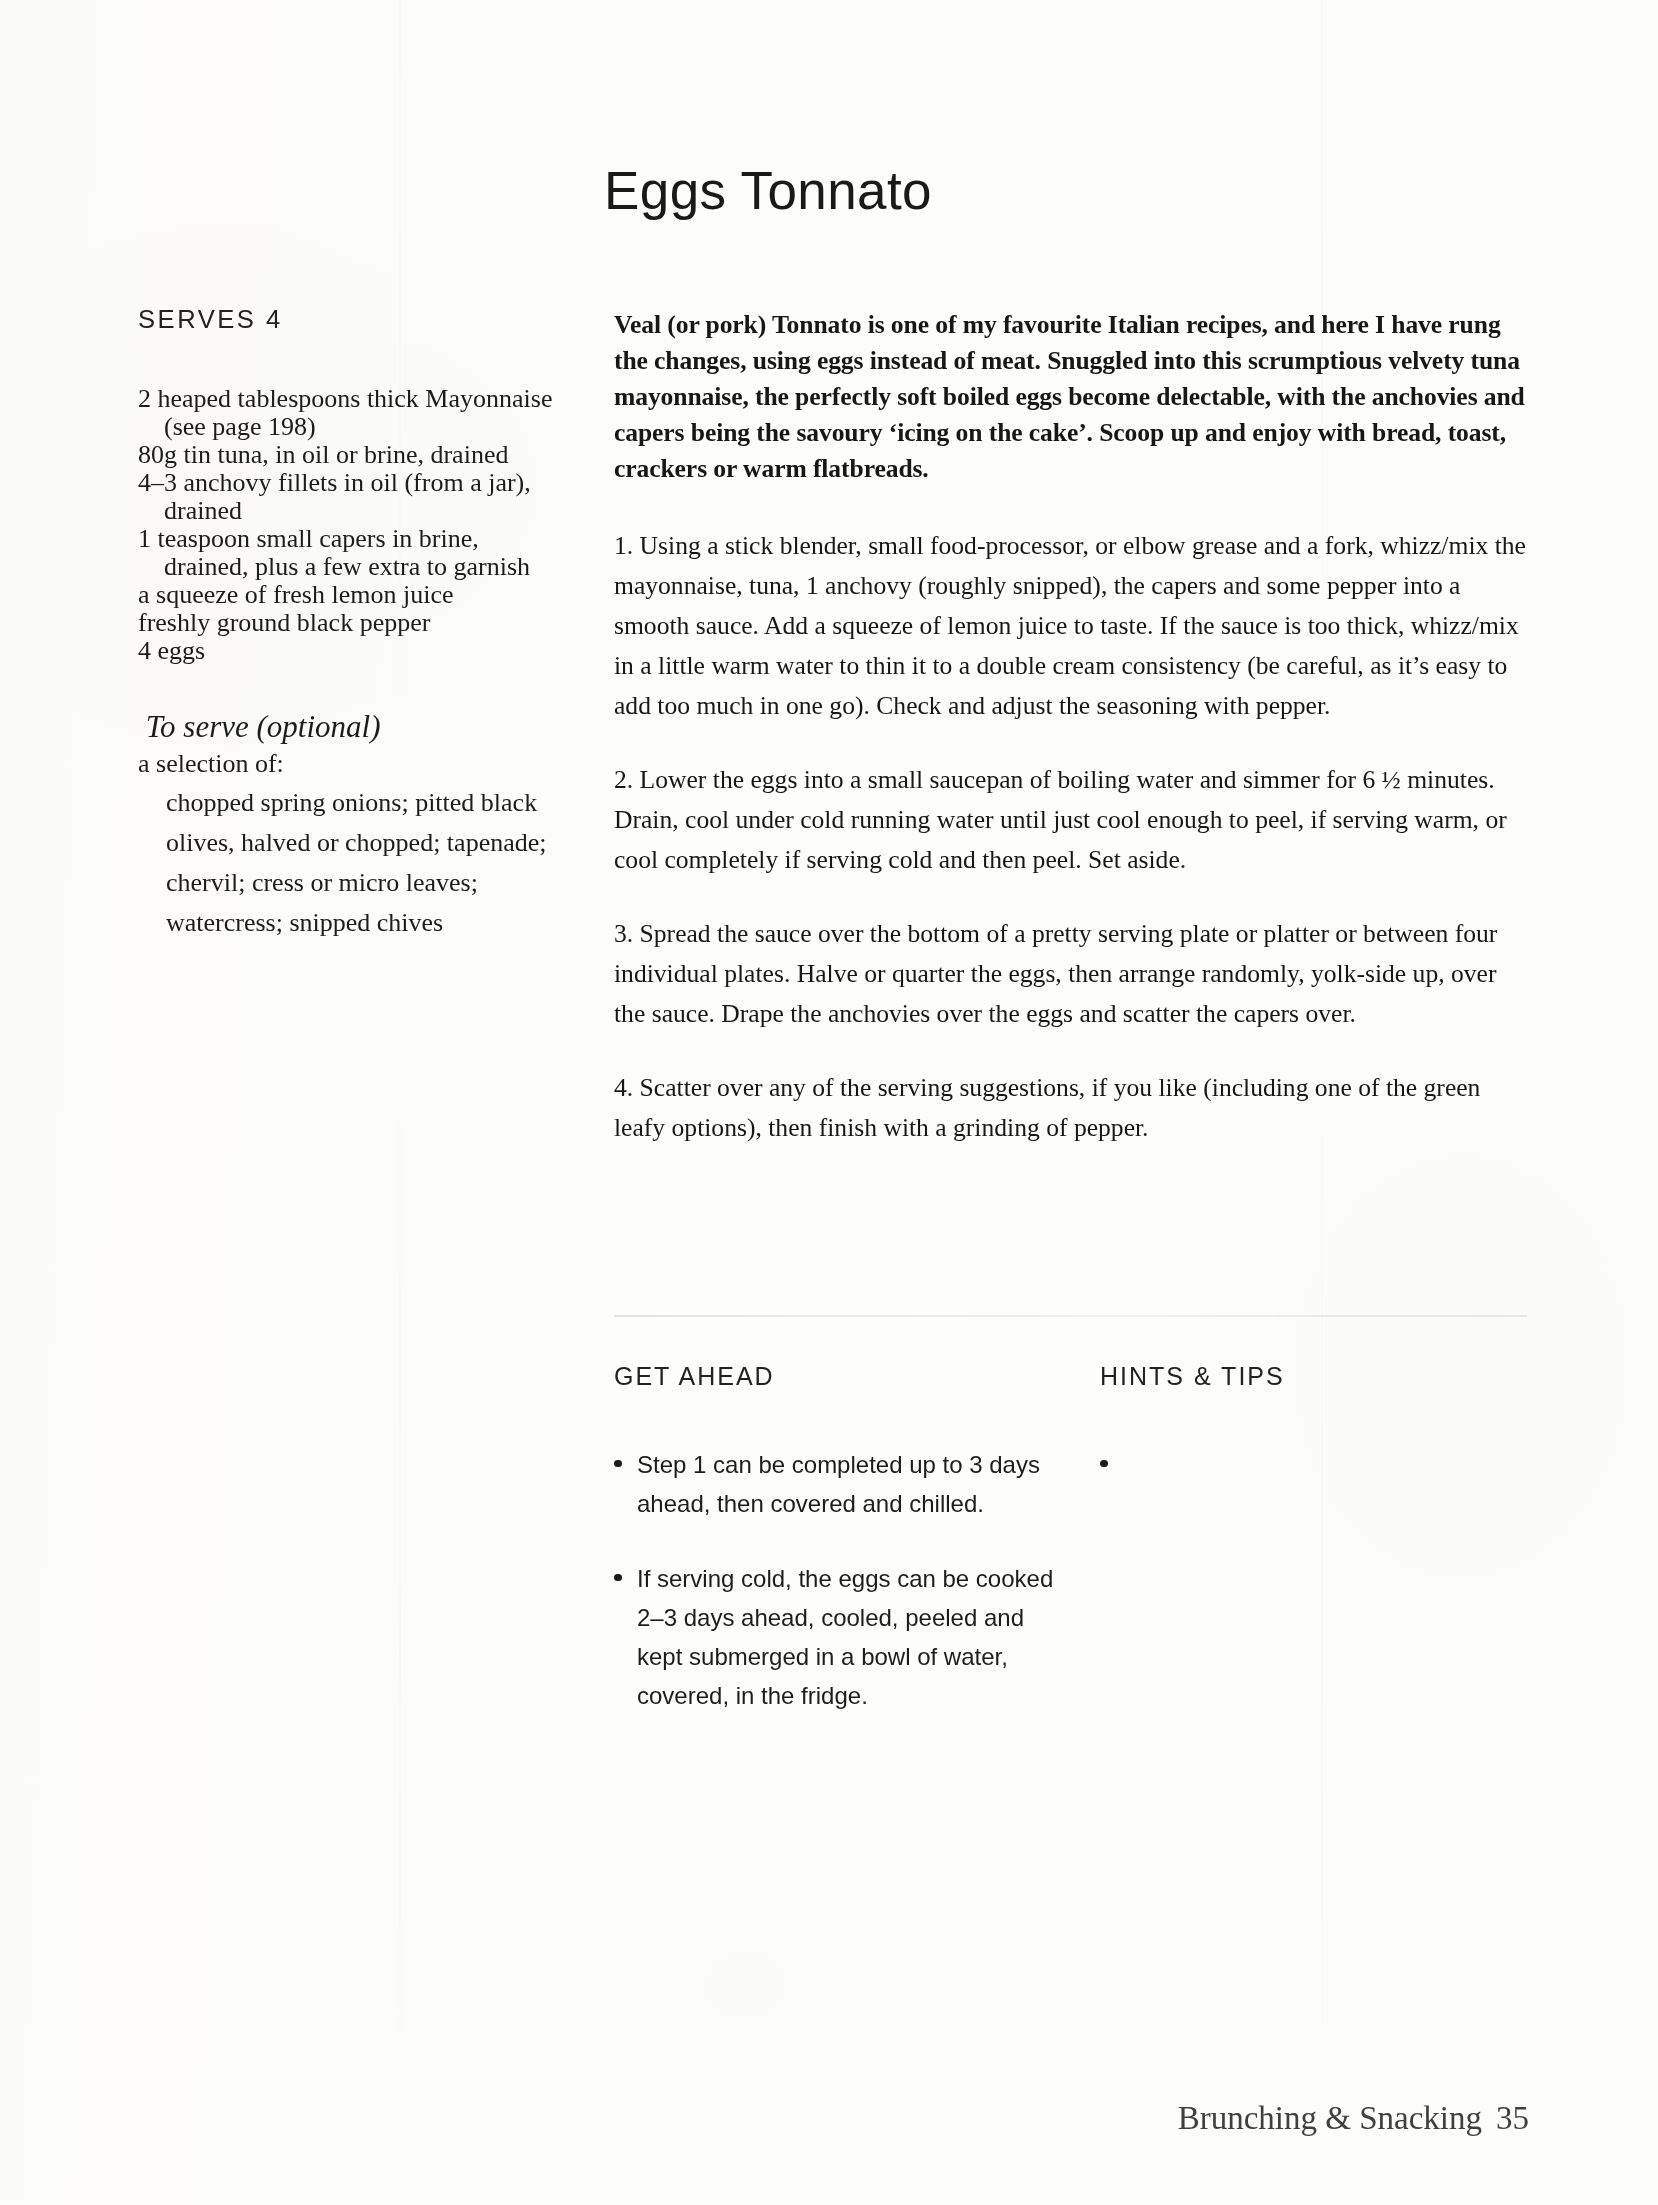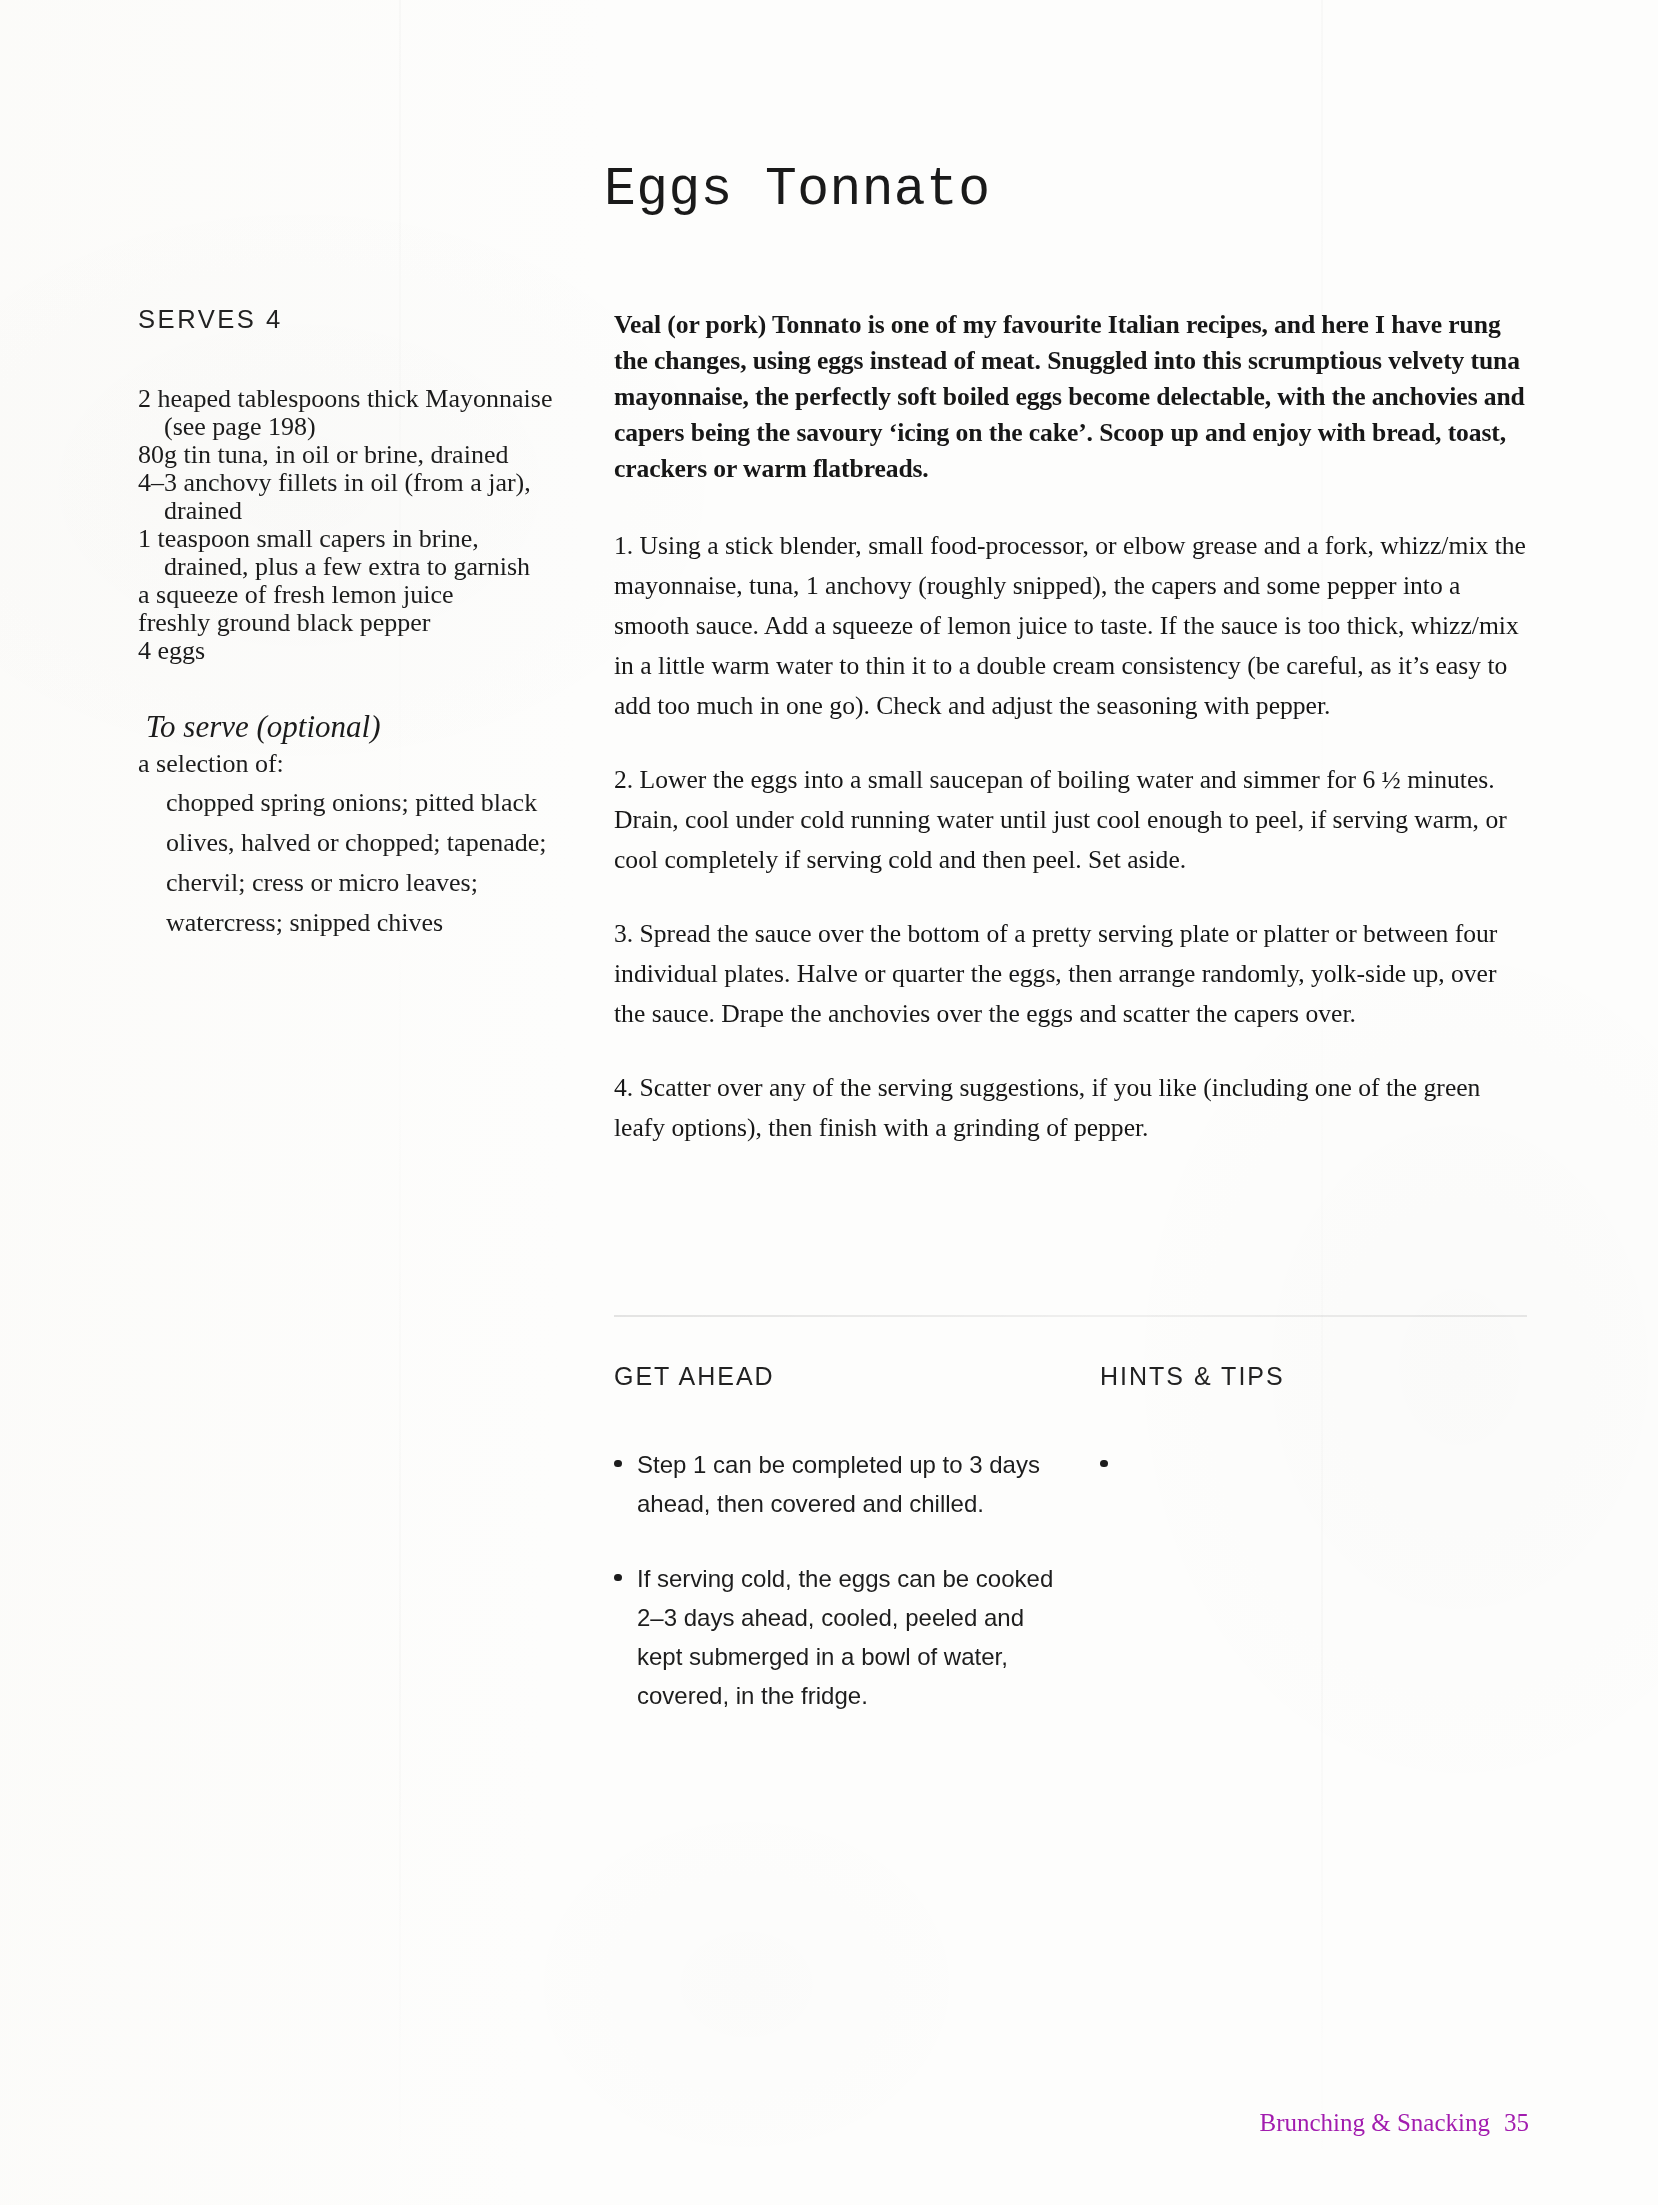--- a/index.html
+++ b/index.html
@@ -33,21 +33,21 @@
     height: 100%;
     background: linear-gradient(to bottom, rgba(0,0,0,0.018), rgba(0,0,0,0.0) 40%, rgba(0,0,0,0.02) 75%, rgba(0,0,0,0));
     pointer-events: none;
   }
 
   
   .recipe-title {
     position: absolute;
     left: 604px;
     top: 124px;
-    font-family: Liberation Mono, monospace;
+    font-family: Liberation Sans, sans-serif;
     font-size: 53px;
     font-weight: 400;
     letter-spacing: 0.4px;
     color: #1a1a1a;
     white-space: nowrap;
   }
 
   
   .left-col {
     position: absolute;
@@ -161,22 +161,22 @@
     border-radius: 50%;
     background: #1d1d1d;
   }
 
   
   .footer {
     position: absolute;
     right: 130px;
     bottom: 68px;
     font-family: "Liberation Serif", "DejaVu Serif", serif;
-    font-size: 25px;
-    color: #a21caf;
+    font-size: 33px;
+    color: #404040;
     white-space: nowrap;
   }
   .footer-page-no { margin-left: 14px; }
 </style>
 </head>
 <body>
 
 <div class="page">
   <div class="paper-tint"></div>
   <div class="scan-streak" style="left:399px;"></div>

